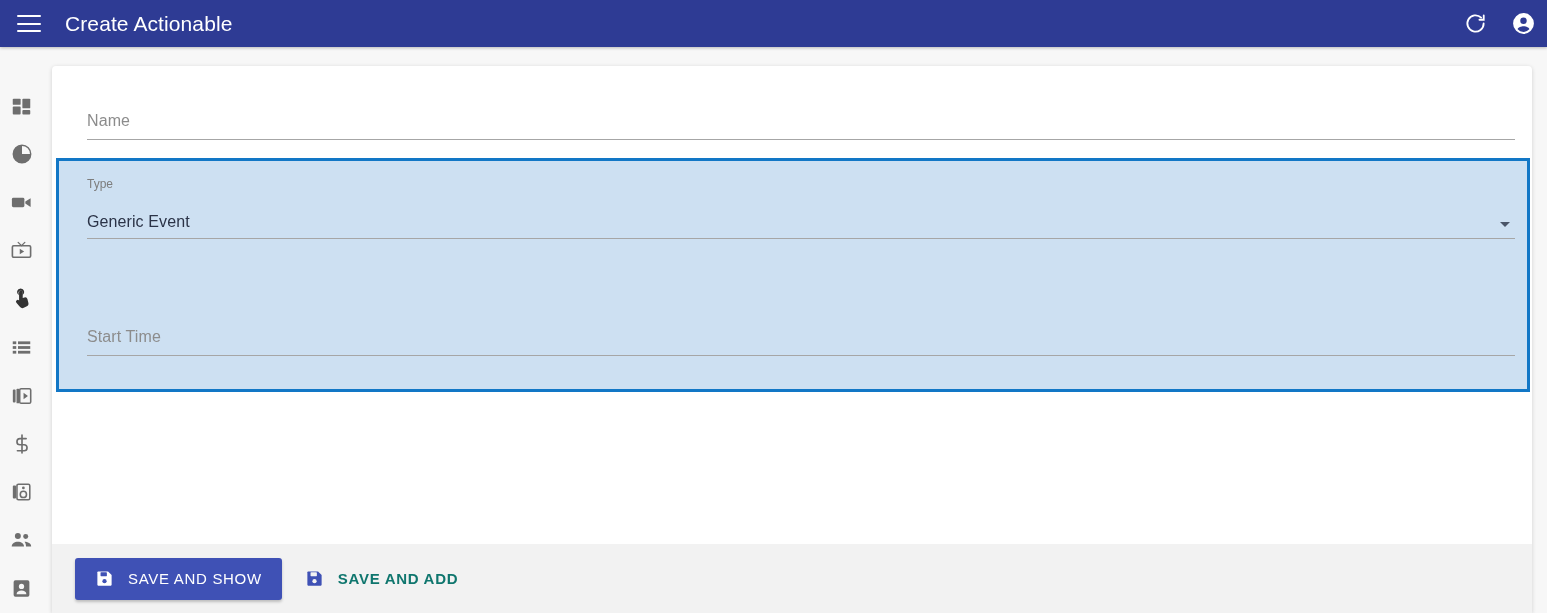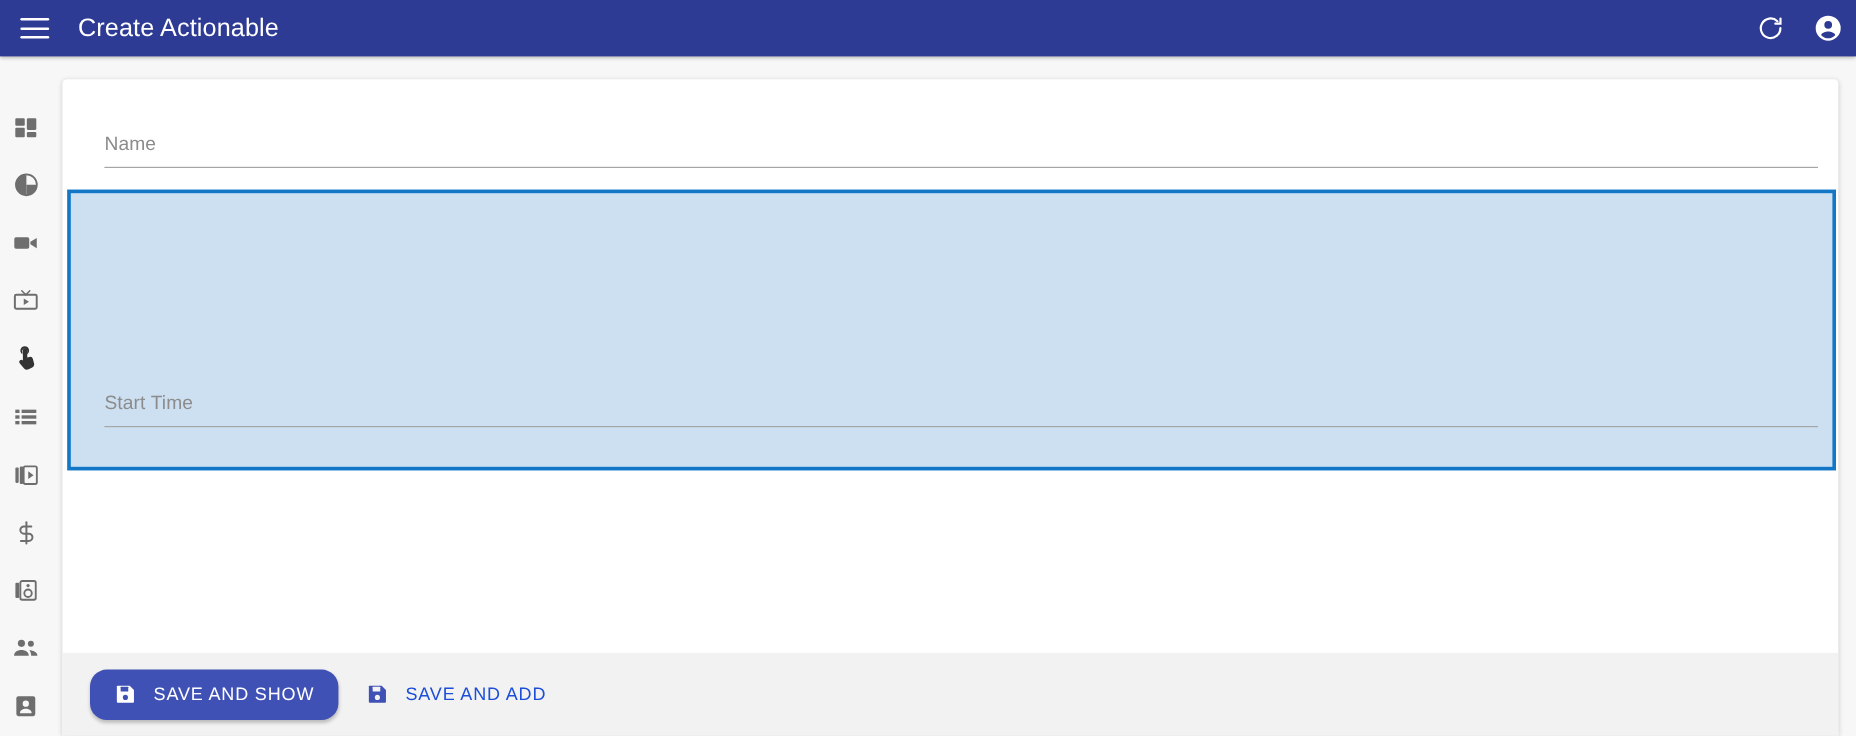--- a/index.html
+++ b/index.html
@@ -133,34 +133,34 @@
     background: #f2f2f2;
     display: flex; align-items: center;
     padding-left: 23px;
     gap: 9px;
   }
   .btn-raised {
     display: inline-flex; align-items: center;
     height: 42px; padding: 0 20px;
     background: #3f51b5;
     color: #ffffff;
-    border: none; border-radius: 14px;
+    border: none; border-radius: 3px;
     font-size: 15px; font-weight: 500;
     letter-spacing: .7px;
     font-family: "Liberation Sans", sans-serif;
     cursor: pointer;
     box-shadow: 0 2px 3px rgba(0,0,0,.22);
   }
   .btn-flat {
     display: inline-flex; align-items: center;
     height: 42px; padding: 0 14px;
     background: transparent;
-    color: #1d4ed8;
+    color: #0f766e;
     border: none; border-radius: 3px;
-    font-size: 15px; font-weight: 400;
+    font-size: 15px; font-weight: 700;
     letter-spacing: .7px;
     font-family: "Liberation Sans", sans-serif;
     cursor: pointer;
   }
   .btn-icon { display: inline-flex; margin-right: 14px; }
   .btn-icon svg { display: block; }
   .btn-label { white-space: nowrap; }
 </style>
 </head>
 <body>
@@ -312,20 +312,26 @@
 <div class="card">
   <div class="form-area">
 
     <div class="field" style="top:26px;">
       <div class="ph">Name</div>
       <div class="rule"></div>
     </div>
 
     <div class="highlight"></div>
 
+    <div class="field" style="top:111px; height:62px; width:1451px;">
+      <div class="lbl">Type</div>
+      <div class="val">Generic Event</div>
+      <div class="rule"></div>
+      <div class="caret dark"></div>
+    </div>
 
     <div class="field" style="top:242px;">
       <div class="ph">Start Time</div>
       <div class="rule"></div>
     </div>
 
 
 
     <div class="field" style="top:461px;">
       <div class="ph">Products</div>

